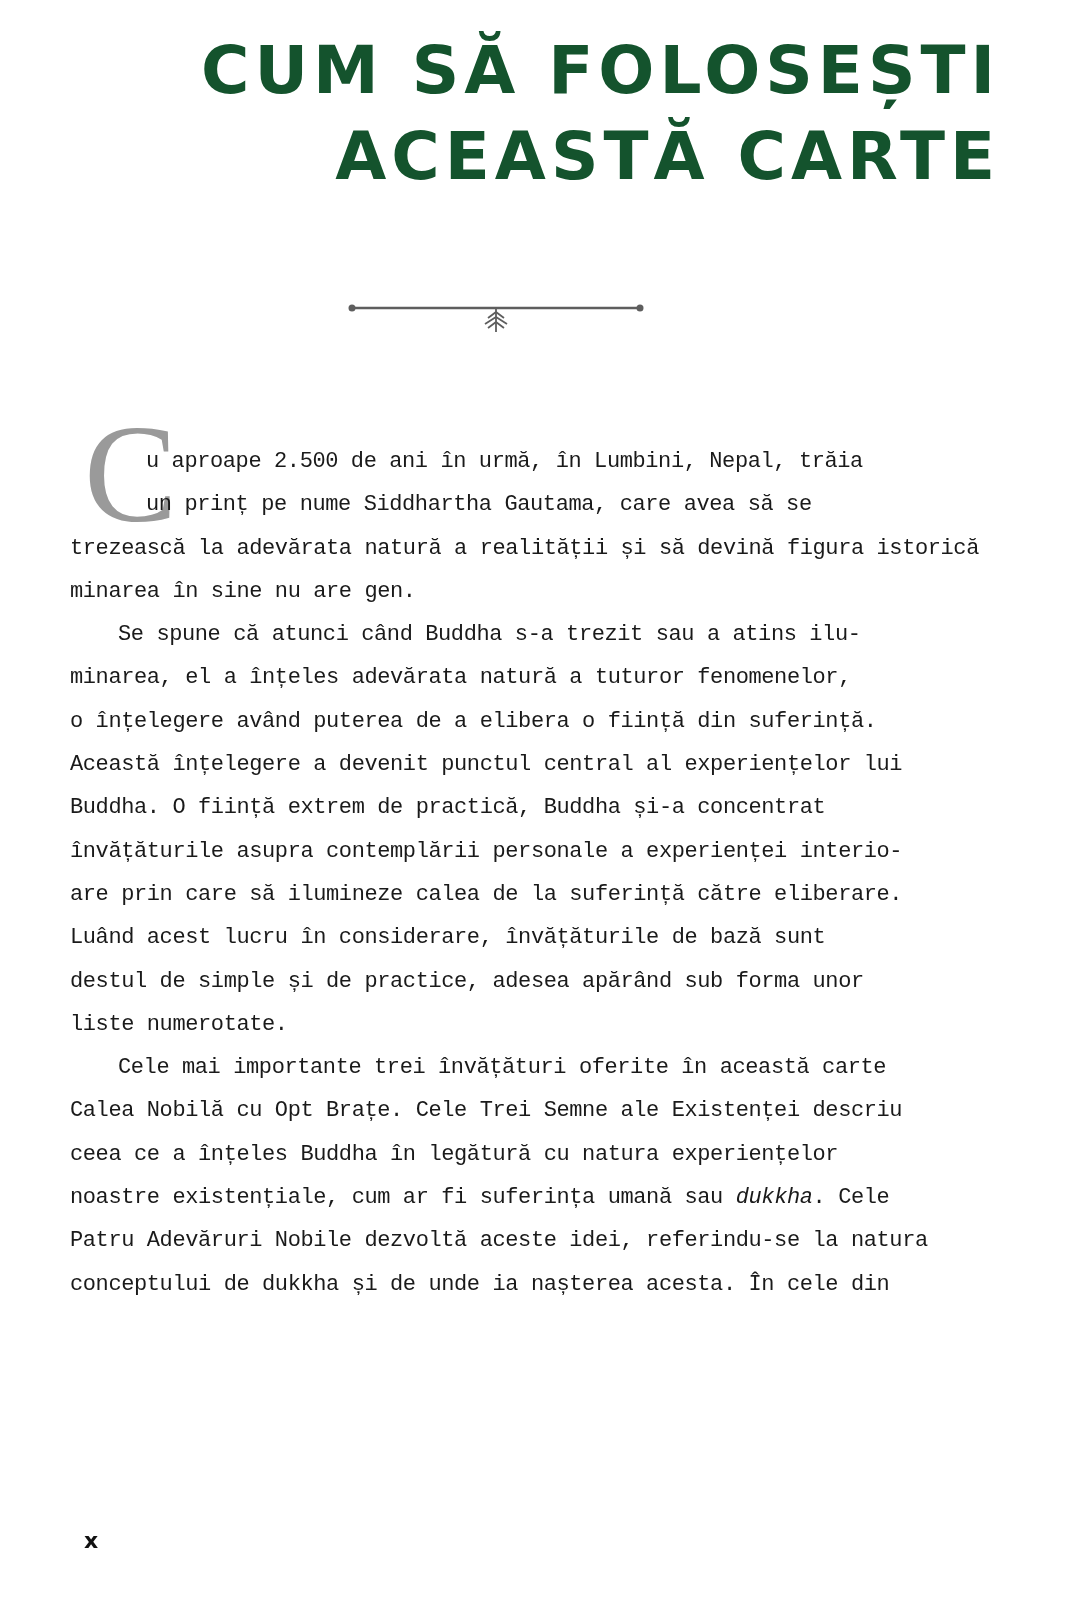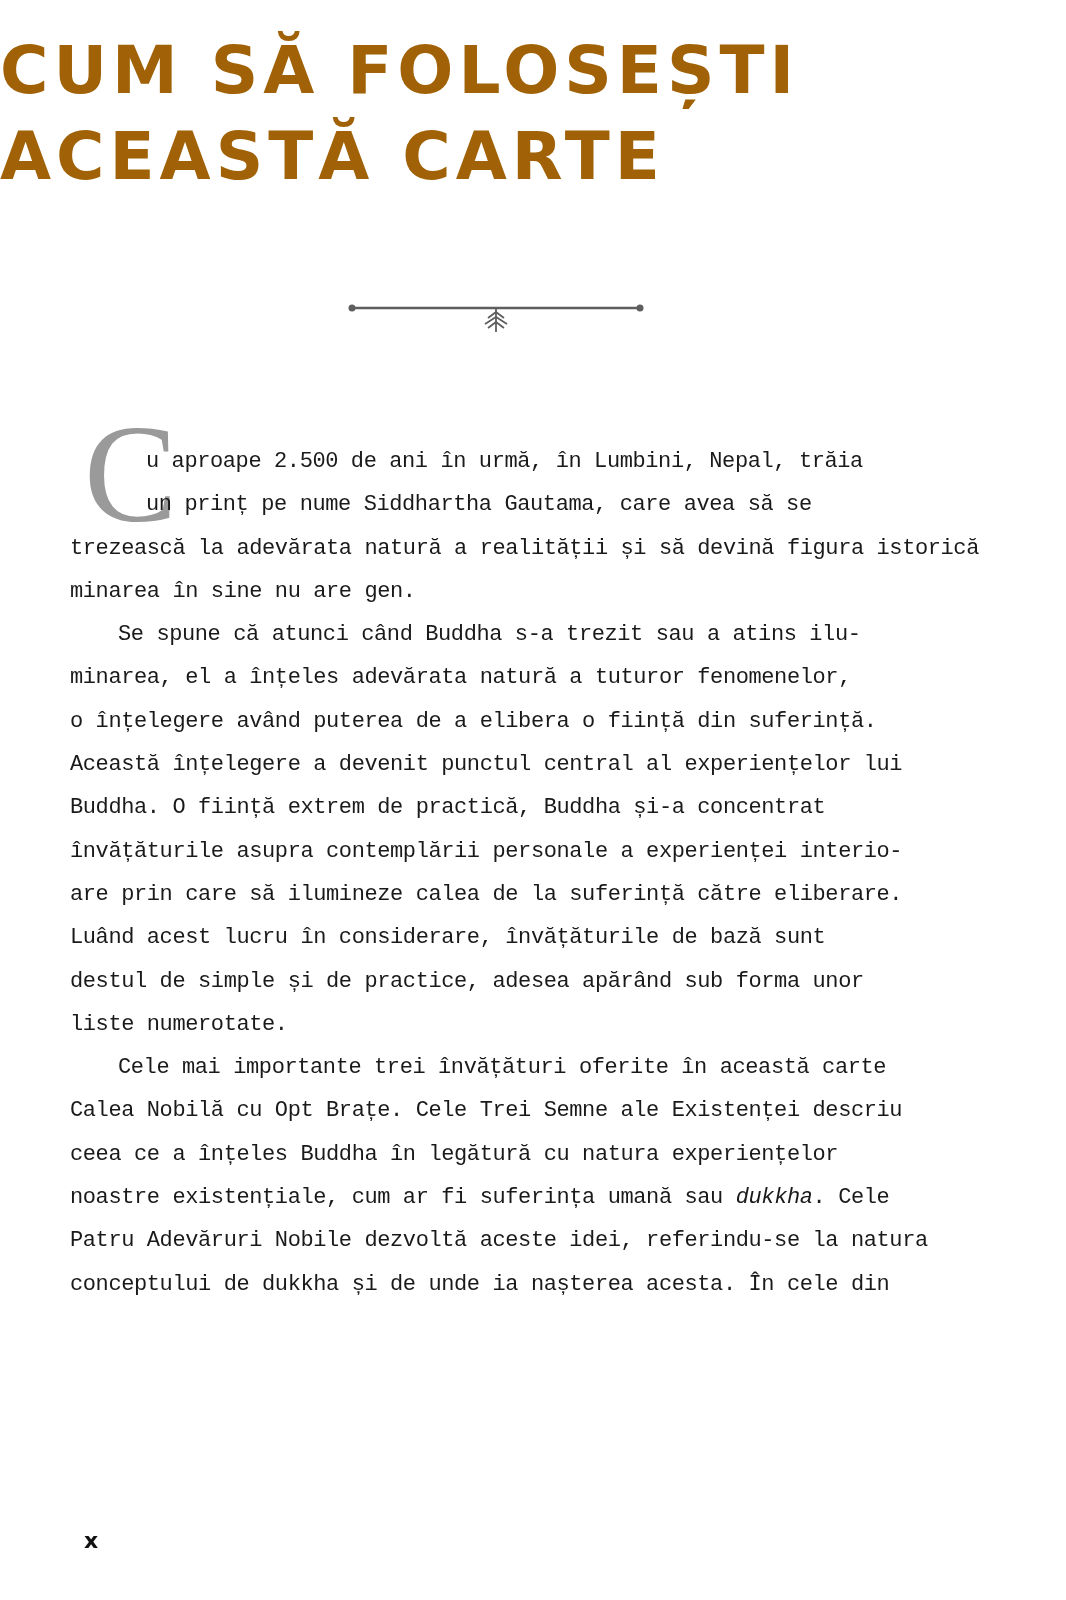--- a/index.html
+++ b/index.html
@@ -1,22 +1,22 @@
 <!DOCTYPE html>
 <html><head>
 <meta charset="utf-8">
 <style>
   html, body { margin: 0; padding: 0; background: #ffffff; }
   body { width: 1066px; height: 1600px; position: relative; overflow: hidden; }
   .title {
     position: absolute; left: 0; width: 1000px; top: 28px;
-    text-align: left;
+    text-align: right;
     font-family: "DejaVu Sans", sans-serif;
     font-weight: bold;
-    color: #a16207;
+    color: #14532d;
     font-size: 66px;
     letter-spacing: 5px;
     line-height: 86px;
   }
   .title-line { display: block; white-space: nowrap; }
   .ornament { position: absolute; left: 346px; top: 298px; width: 300px; height: 40px; }
   .body-text {
     position: absolute; left: 70px; top: 440px; width: 840px;
     font-family: Liberation Mono, monospace;
     color: #1a1a1a;

